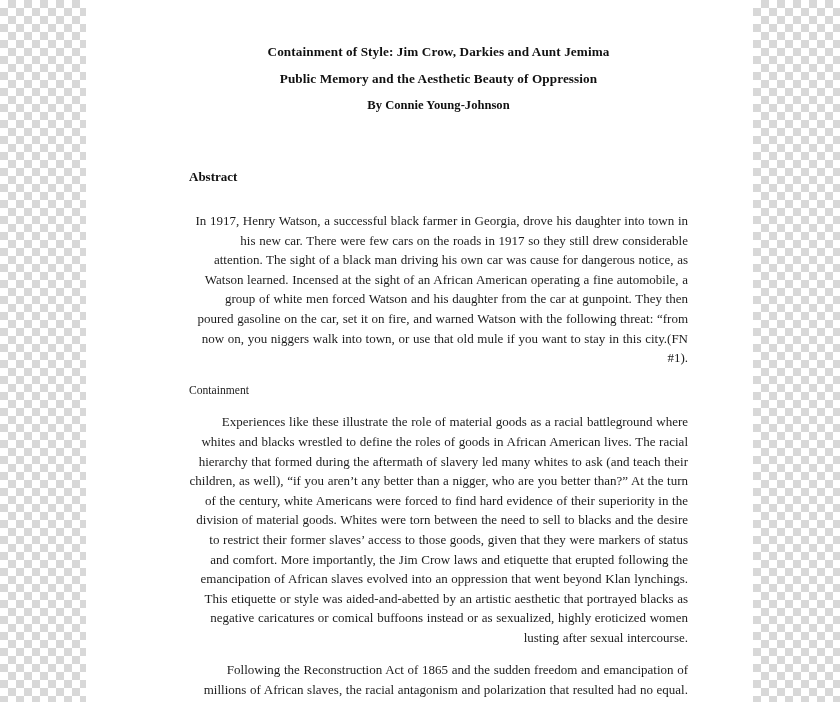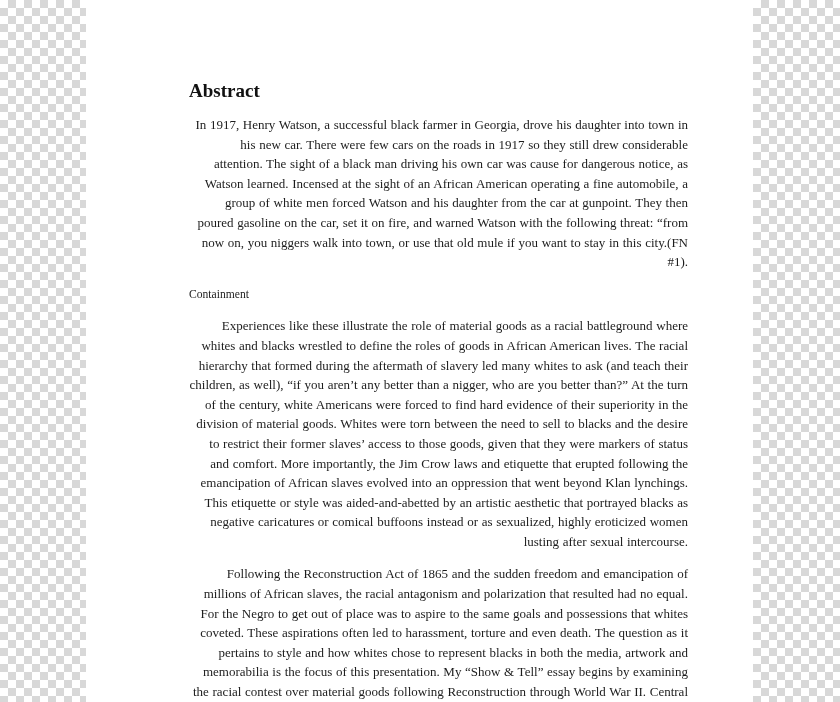--- a/index.html
+++ b/index.html
@@ -59,23 +59,23 @@
     color: #111;
   }
   .author-line {
     font-weight: bold;
     font-size: 12.6px;
     line-height: 27px;
     color: #111;
   }
   .section-heading {
     font-weight: bold;
-    font-size: 19px;
+    font-size: 13px;
     margin-top: 50px;
-    margin-bottom: 13px;
+    margin-bottom: 26px;
     color: #111;
   }
   p.body-par {
     font-size: 13px;
     line-height: 19.6px;
     text-align: right;
     margin: 0 0 13px 0;
     color: #1c1c1c;
     word-spacing: 0.4px;
   }
@@ -90,20 +90,25 @@
 <body>
 
 <div class="page-canvas">
 
   <div class="transparency-left"></div>
   <div class="transparency-right"></div>
 
   <div class="paper-sheet">
     <div class="paper-inner">
 
+      <div class="title-block">
+        <div class="title-line">Containment of Style:  Jim Crow, Darkies and Aunt Jemima</div>
+        <div class="title-line">Public Memory and the Aesthetic Beauty of Oppression</div>
+        <div class="author-line">By Connie Young-Johnson</div>
+      </div>
 
       <div class="section-heading">Abstract</div>
 
       <p class="body-par">In 1917, Henry Watson, a successful black farmer in Georgia, drove his daughter into town in his new car.  There were few cars on the roads in 1917 so they still drew considerable attention.  The sight of a black man driving his own car was cause for dangerous notice, as Watson learned.  Incensed at the sight of an African American operating a fine automobile, a group of white men forced Watson and his daughter from the car at gunpoint.  They then poured gasoline on the car, set it on fire, and warned Watson with the following threat:  “from now on, you niggers walk into town, or use that old mule if you want to stay in this city.(FN #1).</p>
 
       <p class="sub-heading">Containment</p>
 
       <p class="body-par">Experiences like these  illustrate the role of material goods as a racial battleground where whites and blacks wrestled to define the roles of goods in African American lives.  The racial hierarchy that formed during the aftermath of slavery led many whites to ask (and teach their children, as well), “if you aren’t any better than a nigger, who are you better than?”  At the turn of the century, white Americans were forced to find hard evidence of their superiority in the division of material goods.  Whites were torn between the need to sell to blacks and the desire to restrict their former slaves’ access to those goods, given that they were markers of status and comfort.  More importantly, the Jim Crow laws and etiquette that  erupted following the emancipation of African slaves evolved into an oppression that went beyond Klan lynchings.  This etiquette or style was aided-and-abetted by an  artistic aesthetic that  portrayed blacks as negative caricatures or comical buffoons instead or as sexualized, highly eroticized women lusting after sexual intercourse.</p>
 
       <p class="body-par">Following the Reconstruction Act of 1865 and the sudden freedom and emancipation of millions of African slaves, the racial antagonism and polarization that resulted had no equal. For the Negro to get out of place was to aspire to the same goals and possessions that whites coveted.  These aspirations often led to harassment, torture and even death.  The question as it pertains to style and how whites chose to represent blacks in both the media, artwork and memorabilia is the focus of this presentation.  My “Show &amp; Tell” essay begins by examining the racial contest over material  goods following Reconstruction  through World War II.  Central to my argument is how blacks were portrayed and depicted through artifacts, artwork and other paraphernalia.  Though these objects were not the primary arena in the decades-long struggle for African-</p>

